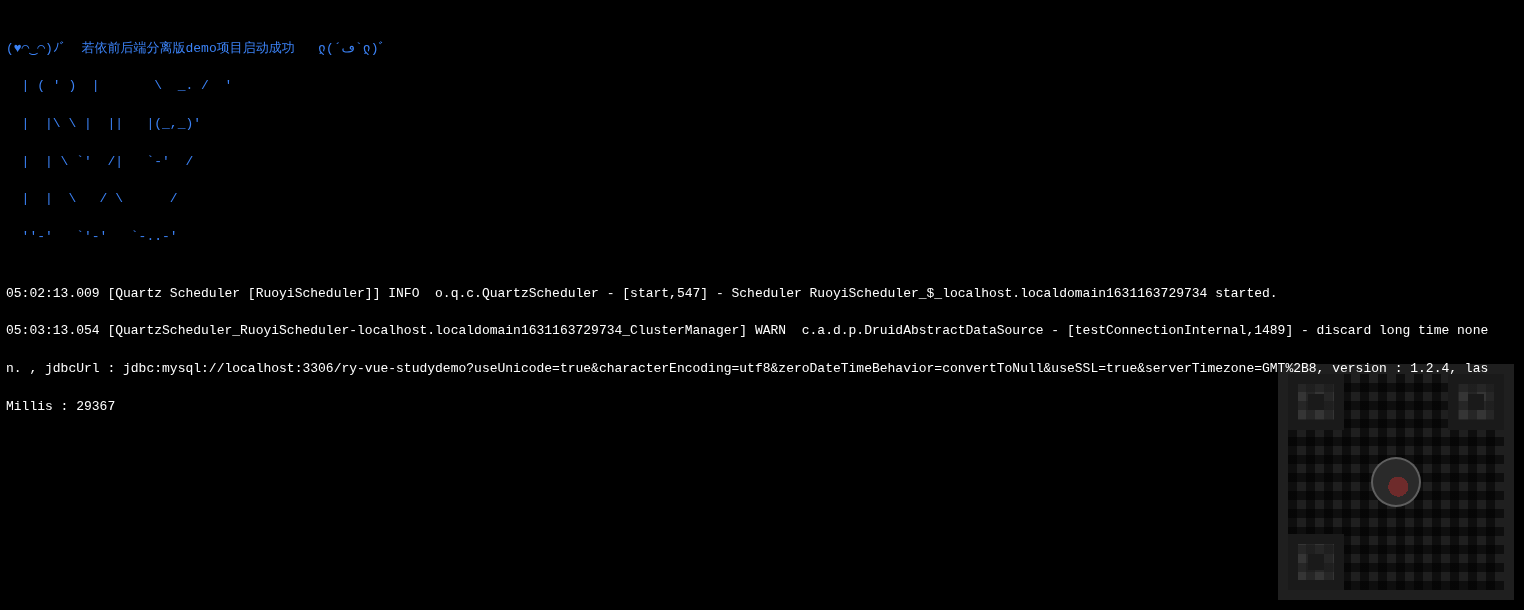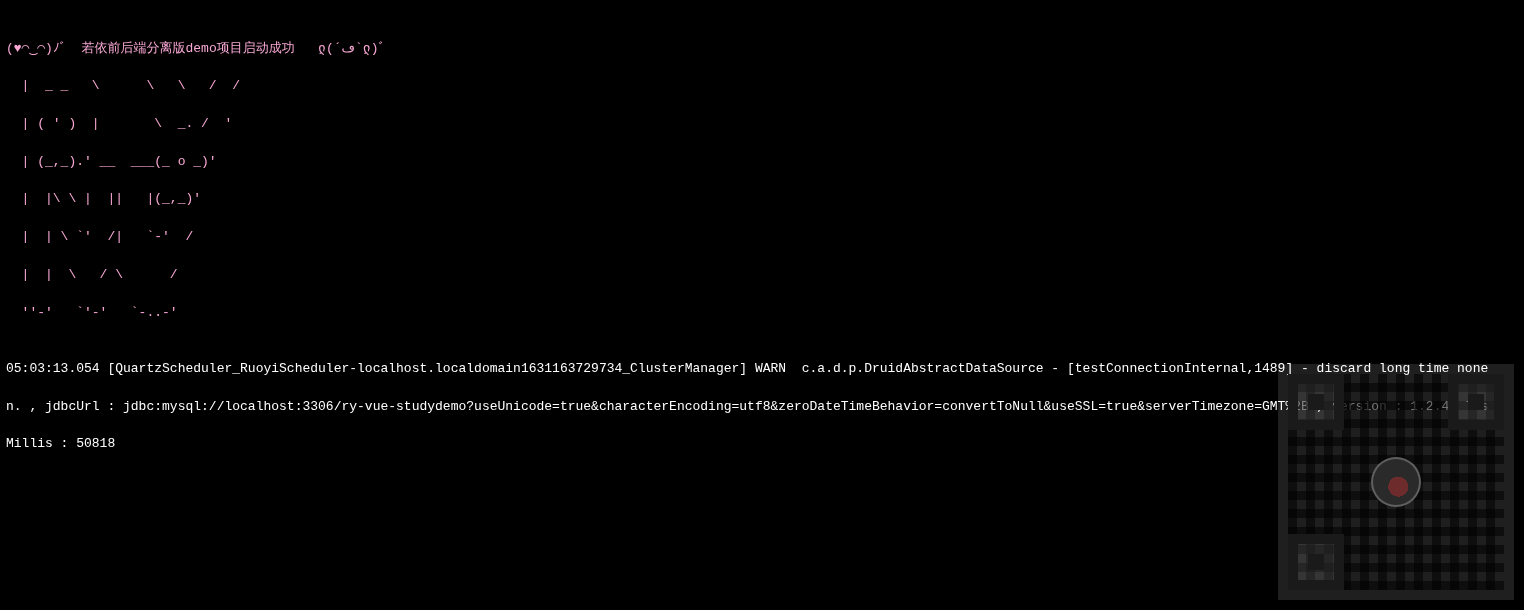--- a/index.html
+++ b/index.html
@@ -13,21 +13,21 @@
     font-size: 13px;
     line-height: 1.45;
     overflow: hidden;
     position: relative;
   }
   .terminal {
     white-space: pre;
     padding: 2px 6px;
   }
   .banner {
-    color: #f9a8d4;
+    color: #3b82f6;
   }
   .log-line {
     color: #ffffff;
   }
   .qr {
     position: absolute;
     right: 10px;
     bottom: 10px;
     width: 236px;
     height: 236px;
@@ -72,31 +72,30 @@
     background: radial-gradient(circle at 55% 60%, #6e2b2b 0 10px, #2a2a2a 10px 100%);
     border: 2px solid rgba(255,255,255,0.25);
   }
 </style>
 </head>
 <body>
 
 <div class="terminal">
 <div class="banner">
 <div>(♥◠‿◠)ﾉﾞ  若依前后端分离版demo项目启动成功   ლ(´ڡ`ლ)ﾞ</div>
-<div>  |  _ _   \      \   \   /  /</div>
 <div>  | ( ' )  |       \  _. /  '</div>
-<div>  | (_,_).' __  ___(_ o _)'</div>
 <div>  |  |\ \ |  ||   |(_,_)'</div>
 <div>  |  | \ `'  /|   `-'  /</div>
 <div>  |  |  \   / \      /</div>
 <div>  ''-'   `'-'   `-..-'</div>
 </div>
+<div class="log-line">05:02:13.009 [Quartz Scheduler [RuoyiScheduler]] INFO  o.q.c.QuartzScheduler - [start,547] - Scheduler RuoyiScheduler_$_localhost.localdomain1631163729734 started.</div>
 <div class="log-line">05:03:13.054 [QuartzScheduler_RuoyiScheduler-localhost.localdomain1631163729734_ClusterManager] WARN  c.a.d.p.DruidAbstractDataSource - [testConnectionInternal,1489] - discard long time none</div>
 <div class="log-line">n. , jdbcUrl : jdbc:mysql://localhost:3306/ry-vue-studydemo?useUnicode=true&amp;characterEncoding=utf8&amp;zeroDateTimeBehavior=convertToNull&amp;useSSL=true&amp;serverTimezone=GMT%2B8, version : 1.2.4, las</div>
-<div class="log-line">Millis : 50818</div>
+<div class="log-line">Millis : 29367</div>
 
 
 
 
 
 
 
 
 
 

